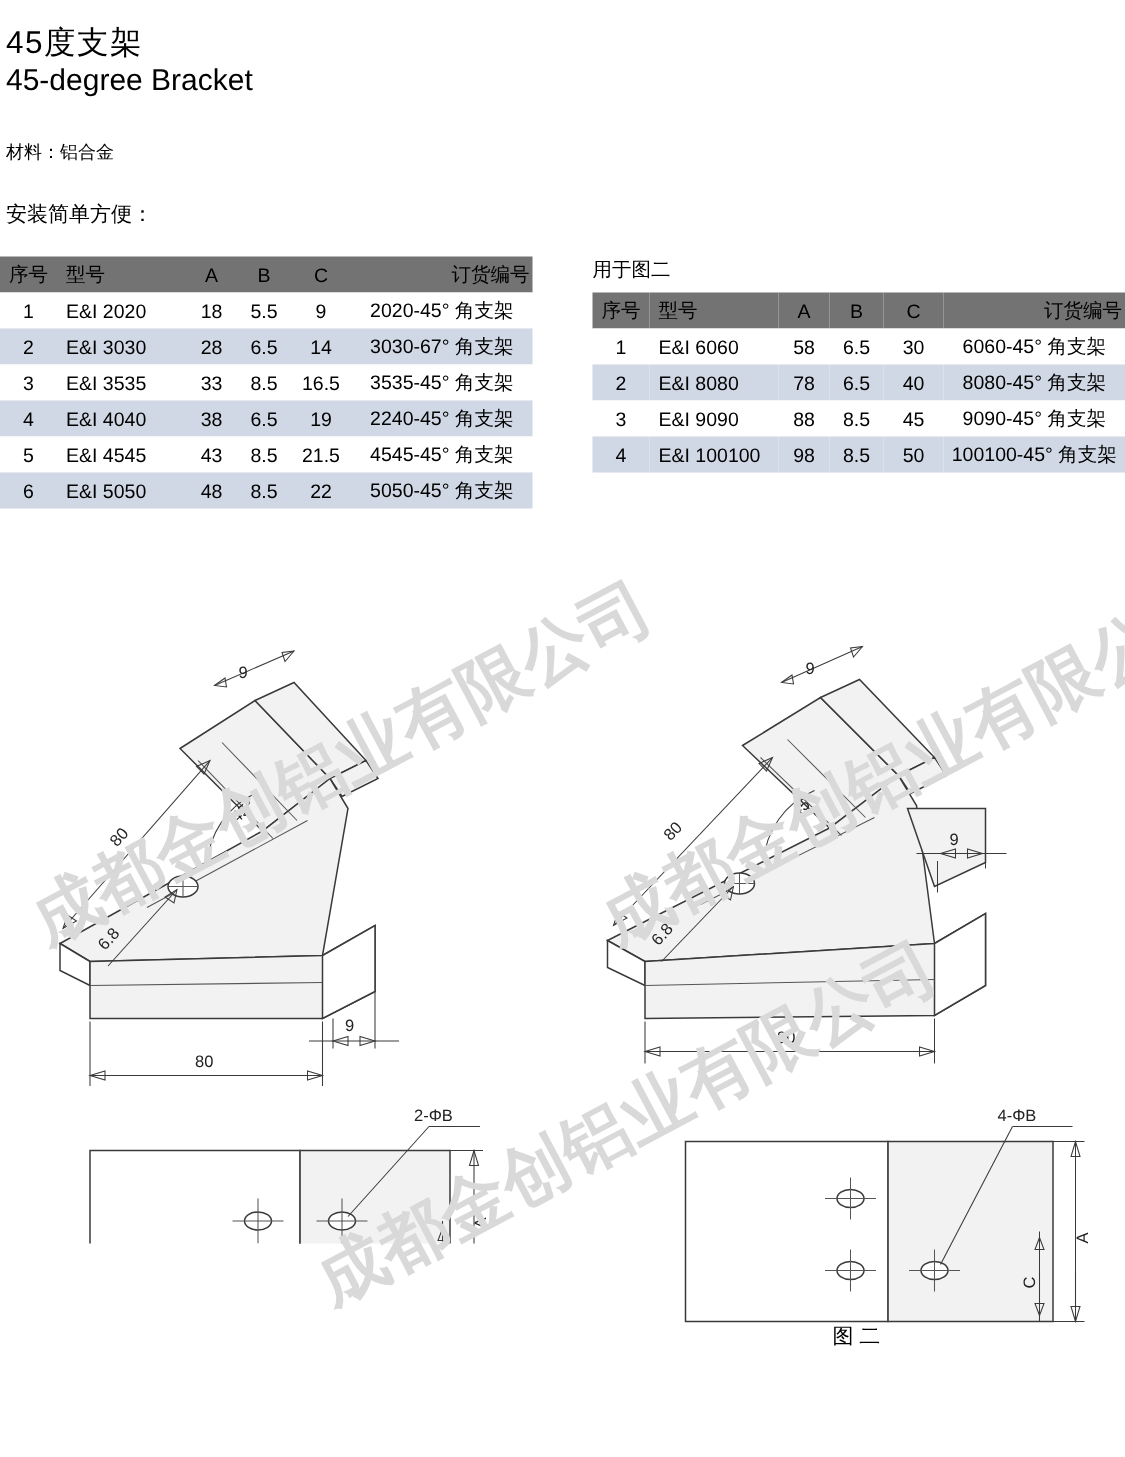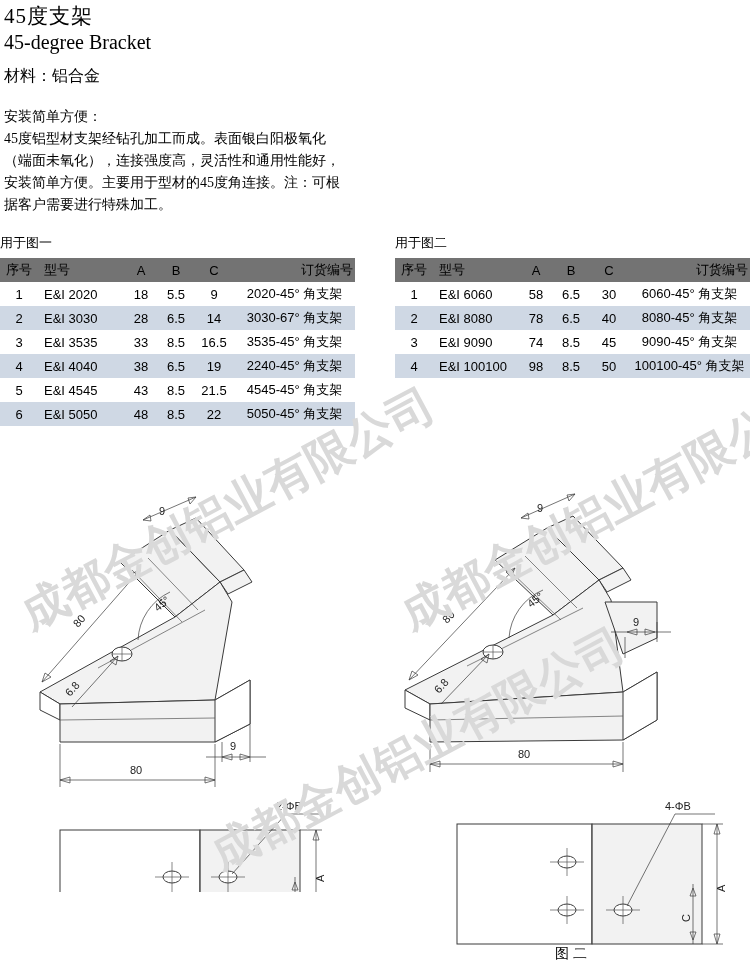--- a/index.html
+++ b/index.html
@@ -7,24 +7,24 @@
     width:750px;height:971px;
     background:#ffffff;
     font-family:"Liberation Sans","DejaVu Sans",sans-serif;
     color:#000;
     position:relative;
     overflow:hidden;
   }
   .page{position:relative;width:750px;height:971px;}
 
   
-  .head{padding:4px 0 0 4px;font-family:Liberation Serif, serif;}
+  .head{padding:16px 0 0 4px;}
   .title-cn{font-size:21px;line-height:25px;font-weight:400;letter-spacing:1px;}
   .title-en{font-size:20px;line-height:26px;font-weight:400;letter-spacing:0px;}
-  .mat-cn{font-size:16px;line-height:20px;margin-top:11px;}
+  .mat-cn{font-size:12px;line-height:20px;margin-top:24px;}
   .mat-en{font-size:14px;line-height:20px;}
 
   .desc{margin-top:20px;font-size:14px;line-height:22px;width:340px;}
   .desc p{margin:0;}
 
   
   .tables{position:relative;margin-top:18px;height:200px;}
   .tbl-wrap{position:absolute;top:0;}
   .tbl-wrap.left{left:0;width:355px;}
   .tbl-wrap.right{left:395px;width:355px;}
@@ -69,28 +69,26 @@
 
 <div class="page">
 
   <div class="head">
     <div class="title-cn">45度支架</div>
     <div class="title-en">45-degree Bracket</div>
     <div class="mat-cn">材料：铝合金</div>
 
     <div class="desc">
       <p>安装简单方便：</p>
-      <p>45度铝型材支架经钻孔加工而成。表面银白阳极氧化（端面未氧化），连接强度高，灵活性和通用性能好，安装简单方便。主要用于型材的45度角连接。注：可根据客户需要进行特殊加工。</p>
     </div>
   </div>
 
   <div class="tables">
 
     <div class="tbl-wrap left">
-      <div class="tbl-cap">用于图一</div>
       <table>
         <thead>
           <tr>
             <th class="c-seq">序号</th>
             <th class="c-model">型号</th>
             <th class="c-a">A</th>
             <th class="c-b">B</th>
             <th class="c-c">C</th>
             <th class="c-order">订货编号</th>
           </tr>
@@ -174,21 +172,21 @@
             <td>2</td>
             <td class="c-model">E&amp;I 8080</td>
             <td>78</td>
             <td>6.5</td>
             <td>40</td>
             <td>8080-45° 角支架</td>
           </tr>
           <tr class="odd">
             <td>3</td>
             <td class="c-model">E&amp;I 9090</td>
-            <td>74</td>
+            <td>88</td>
             <td>8.5</td>
             <td>45</td>
             <td>9090-45° 角支架</td>
           </tr>
           <tr class="even">
             <td>4</td>
             <td class="c-model">E&amp;I 100100</td>
             <td>98</td>
             <td>8.5</td>
             <td>50</td>

